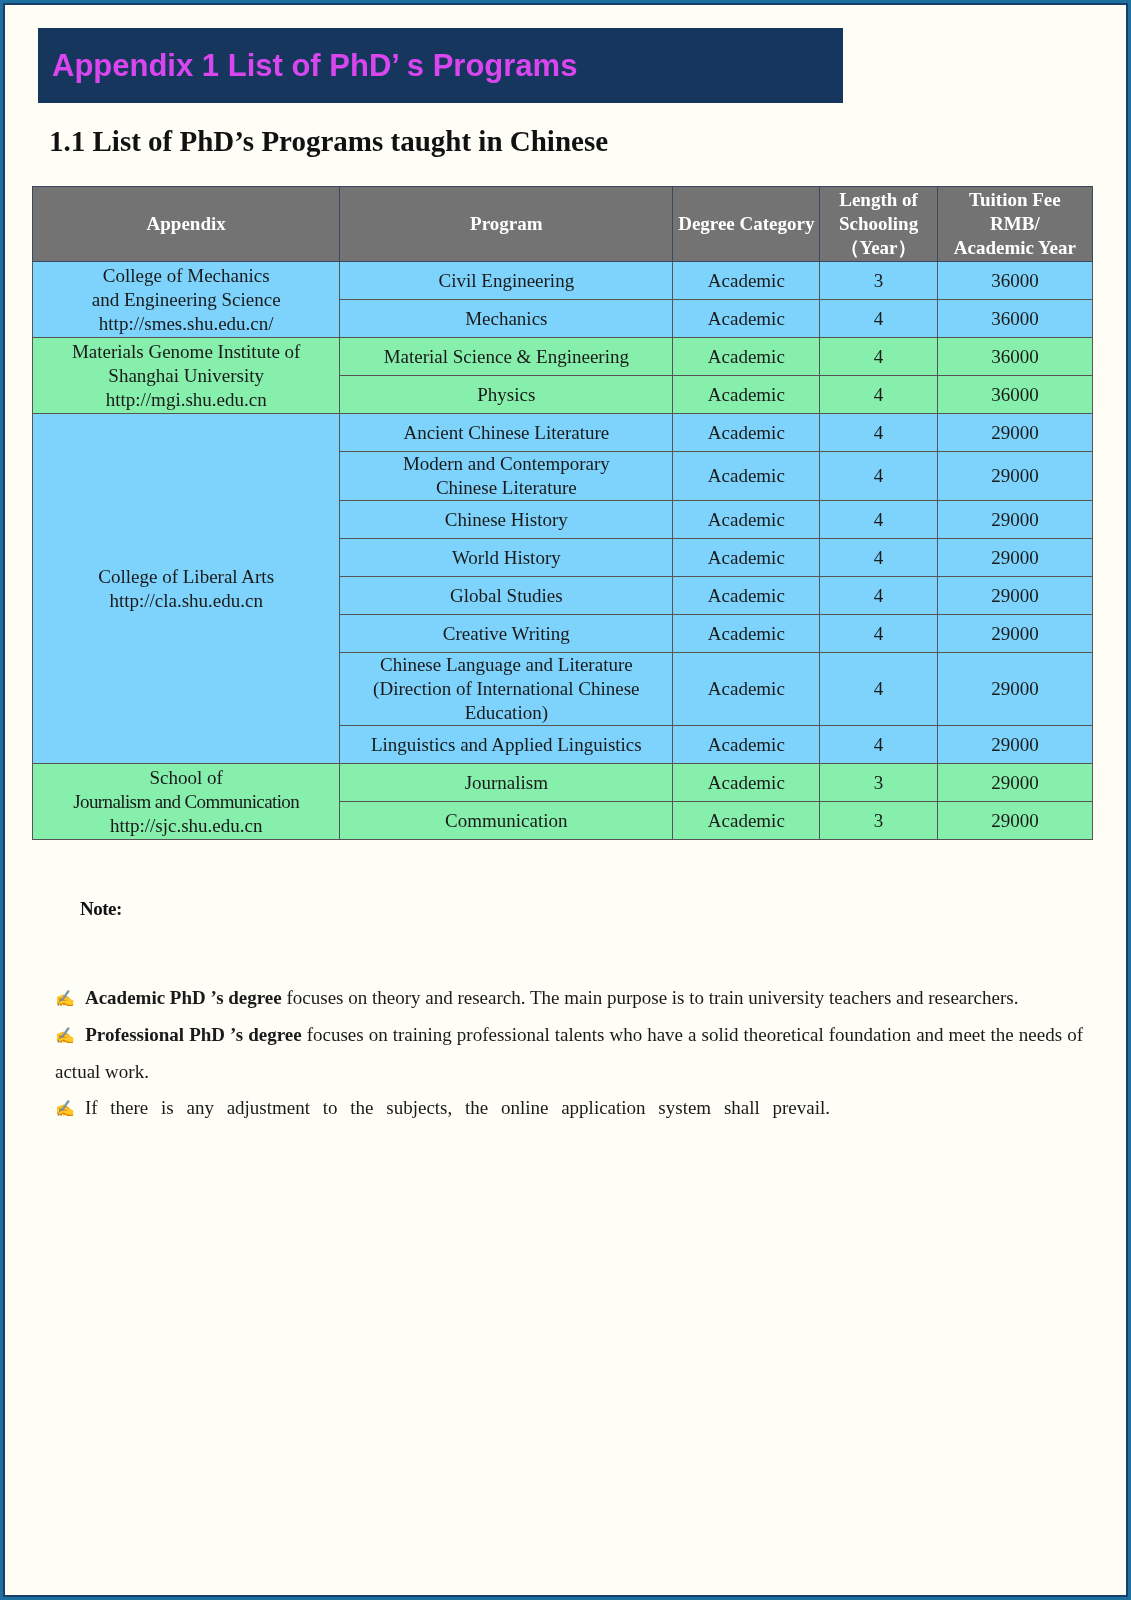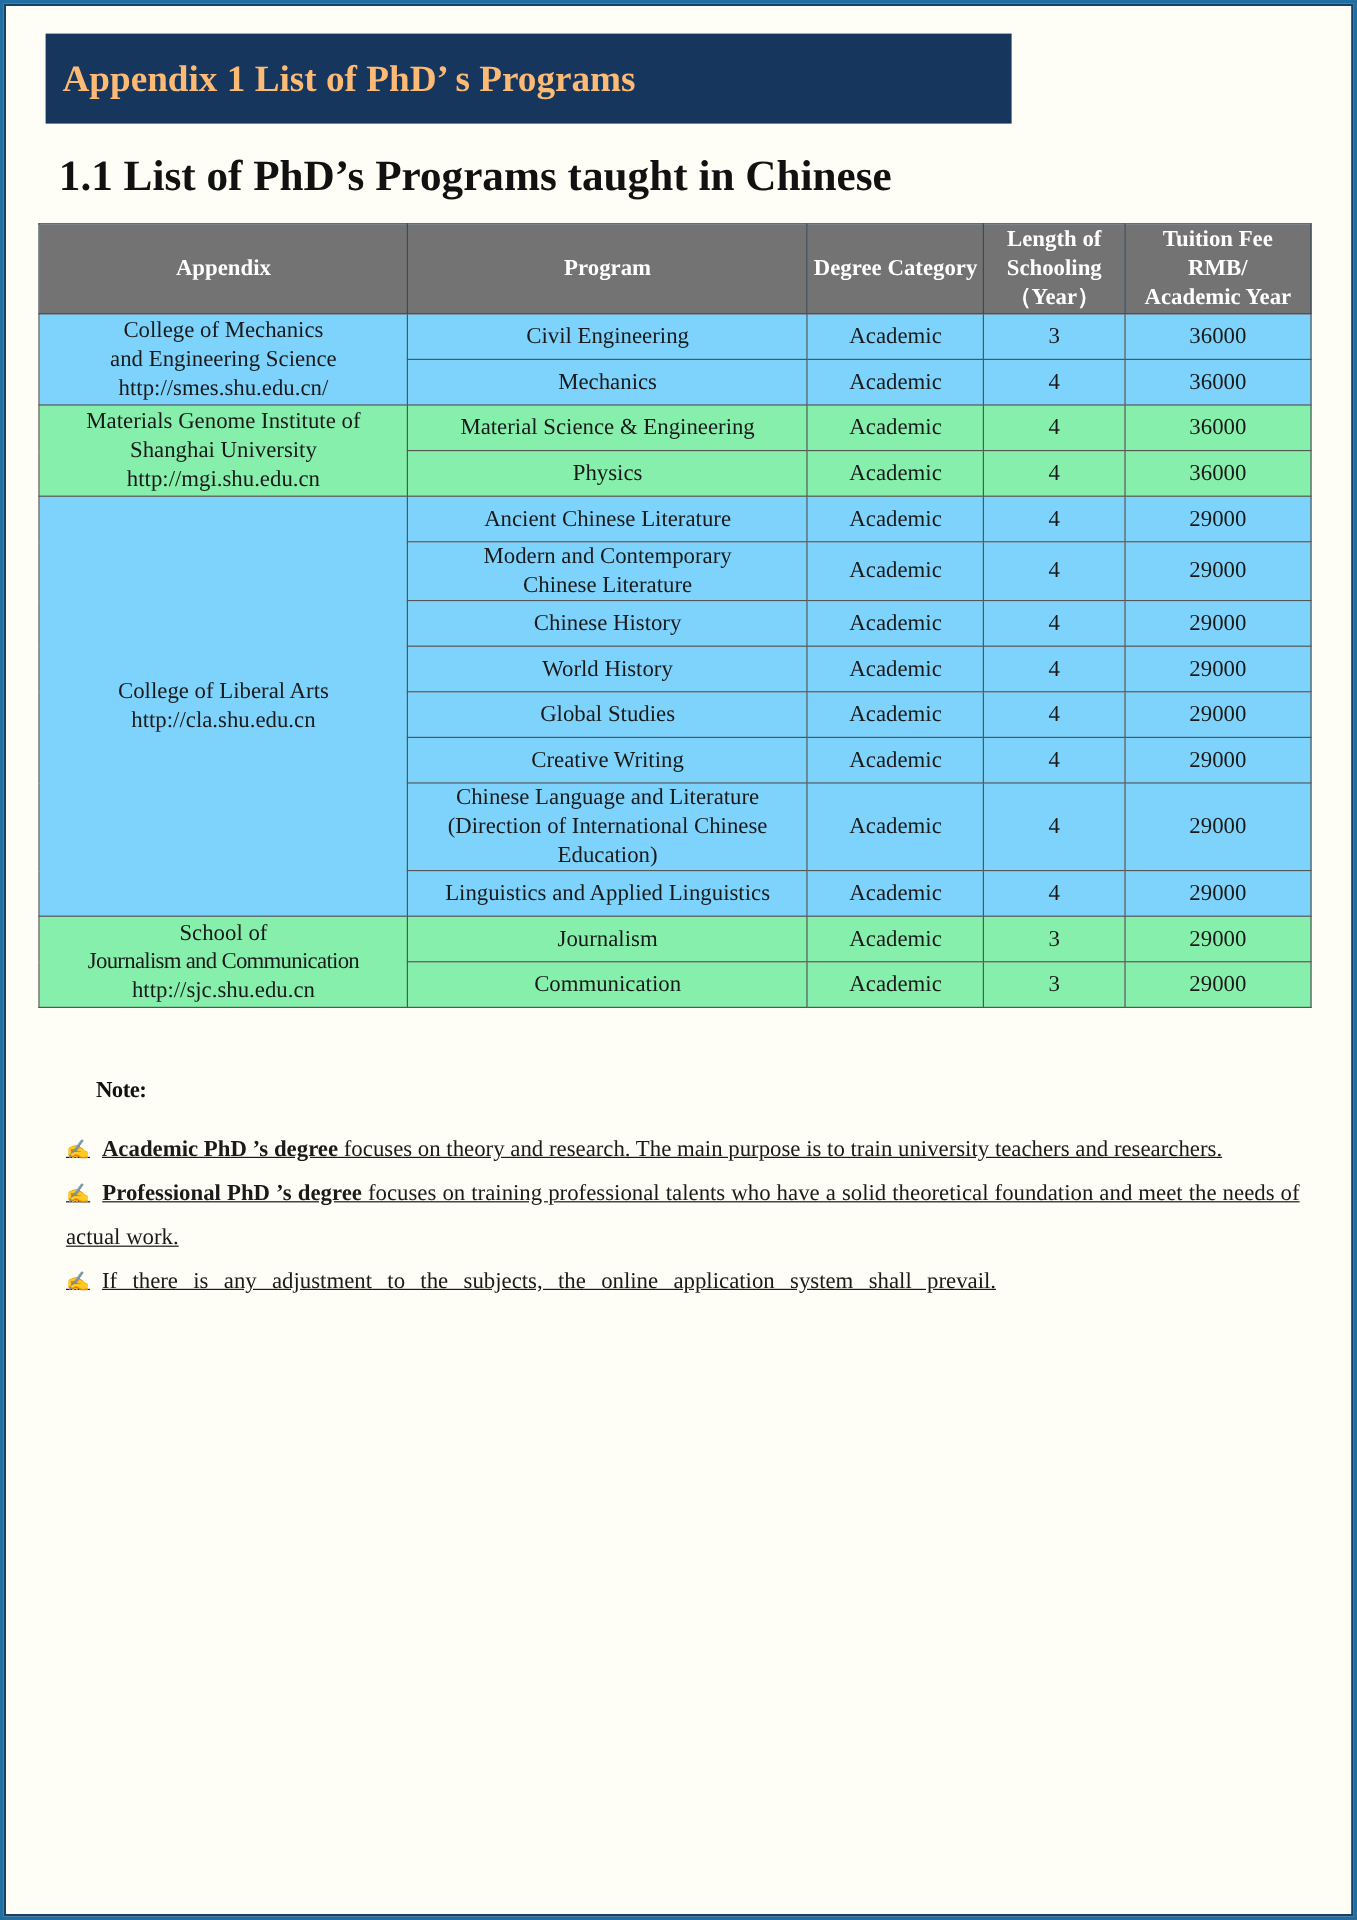--- a/index.html
+++ b/index.html
@@ -12,29 +12,29 @@
   }
   .page {
     position: absolute; left: 3px; top: 3px; right: 3px; bottom: 3px;
     background: #fefdf6;
     border: 2px solid #16406a;
     box-sizing: border-box;
   }
   .banner {
     position: absolute; left: 33px; top: 23px; width: 805px; height: 75px;
     background: #17365d;
-    color: #fdba74;
-    font-family: Liberation Serif, serif;
+    color: #d946ef;
+    font-family: Liberation Sans, sans-serif;
     font-weight: bold; font-size: 31px;
     display: flex; align-items: center;
     padding-left: 14px; box-sizing: border-box;
   }
   .section-title {
     position: absolute; left: 44px; top: 120px;
-    font-weight: bold; font-size: 36px; color: #111;
+    font-weight: bold; font-size: 29px; color: #111;
   }
   table.prog {
     position: absolute; left: 32px; top: 186px;
     width: 1061px;
     border-collapse: collapse;
     table-layout: fixed;
     font-size: 19px; color: #1a1a1a;
   }
   table.prog th {
     background: #737373; color: #fff; font-weight: bold;
@@ -49,24 +49,23 @@
   .orange td { background: #7dd3fc; }
   .blue td { background: #86efac; }
   td.college { line-height: 24px; }
   .note-label {
     position: absolute; left: 52px; top: 898px;
     font-weight: bold; font-size: 19px; color: #111;
     letter-spacing: -0.5px;
     margin-left: 28px;
   }
   .notes {
-    position: absolute; left: 55px; top: 940px; width: 1028px;
+    position: absolute; left: 55px; top: 980px; width: 1028px;
     font-size: 19px; line-height: 36px; color: #1a1a1a;
     text-align: justify;
-    text-decoration: underline;
   }
   .notes p { margin: 0; }
   .hand { font-size: 16px; margin-right: 10px; color: #333; }
   .last { word-spacing: 8px; }
 </style>
 </head>
 <body>
 
 <div class="page">
   <div class="banner">

